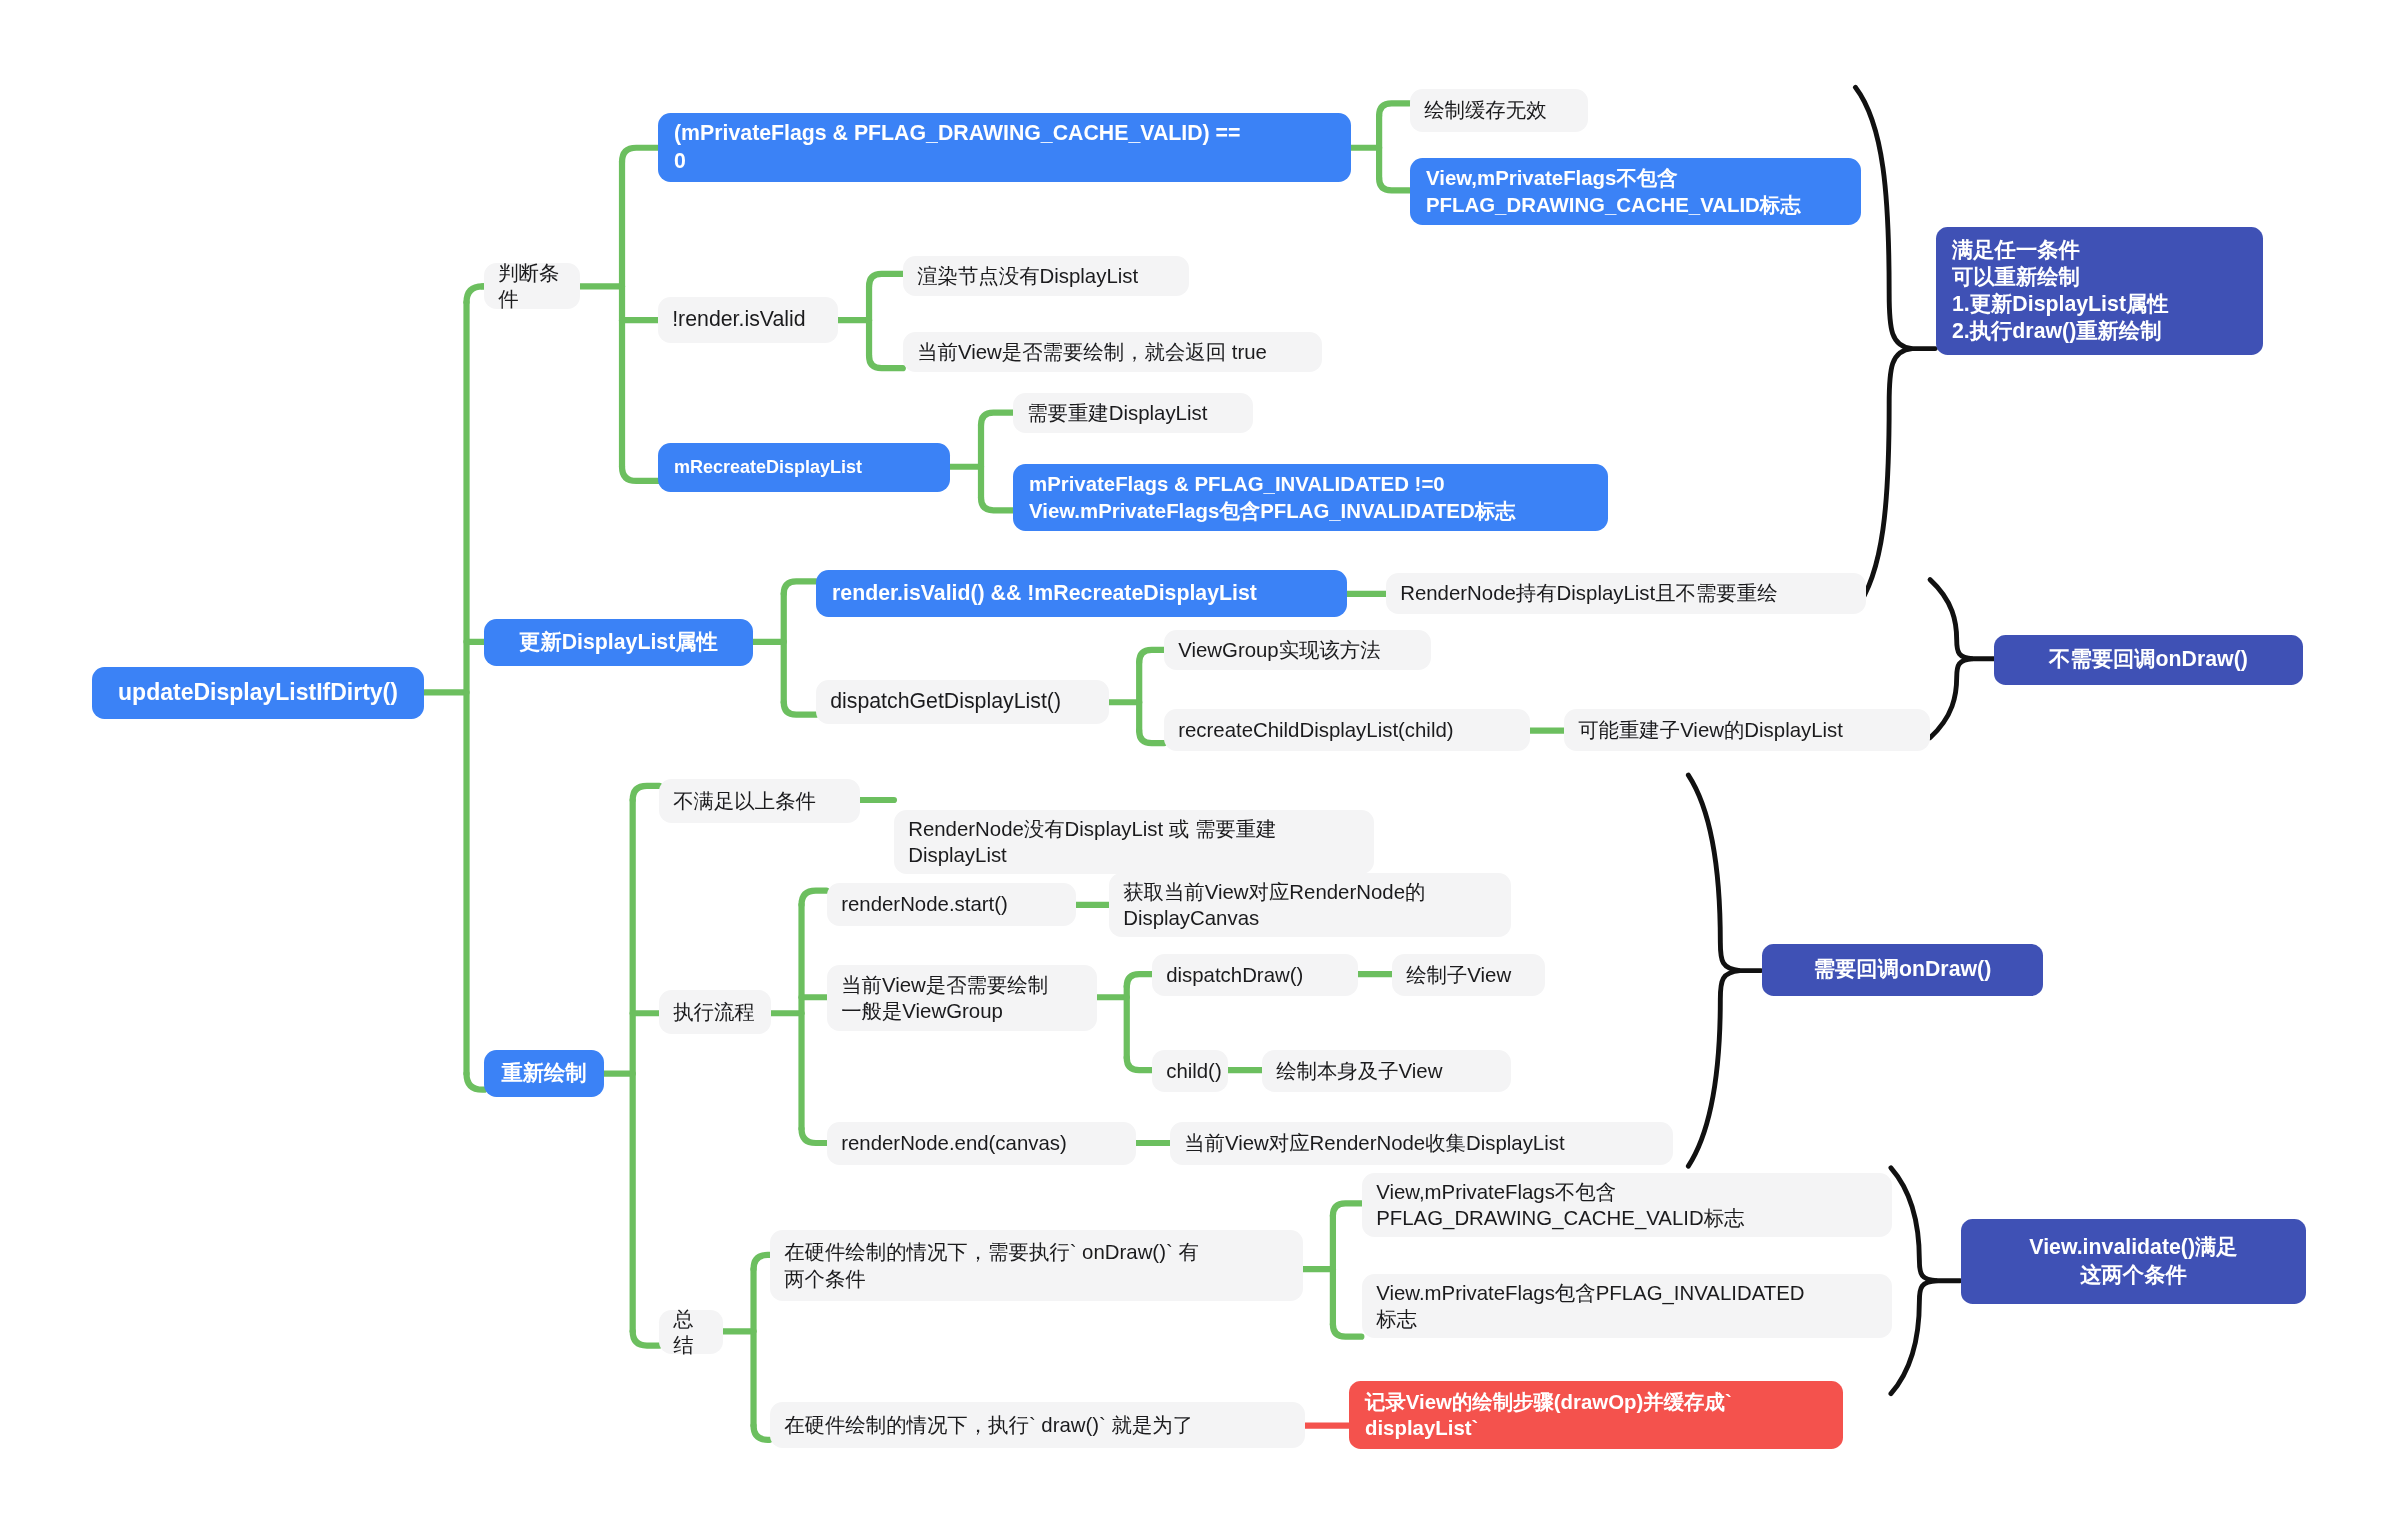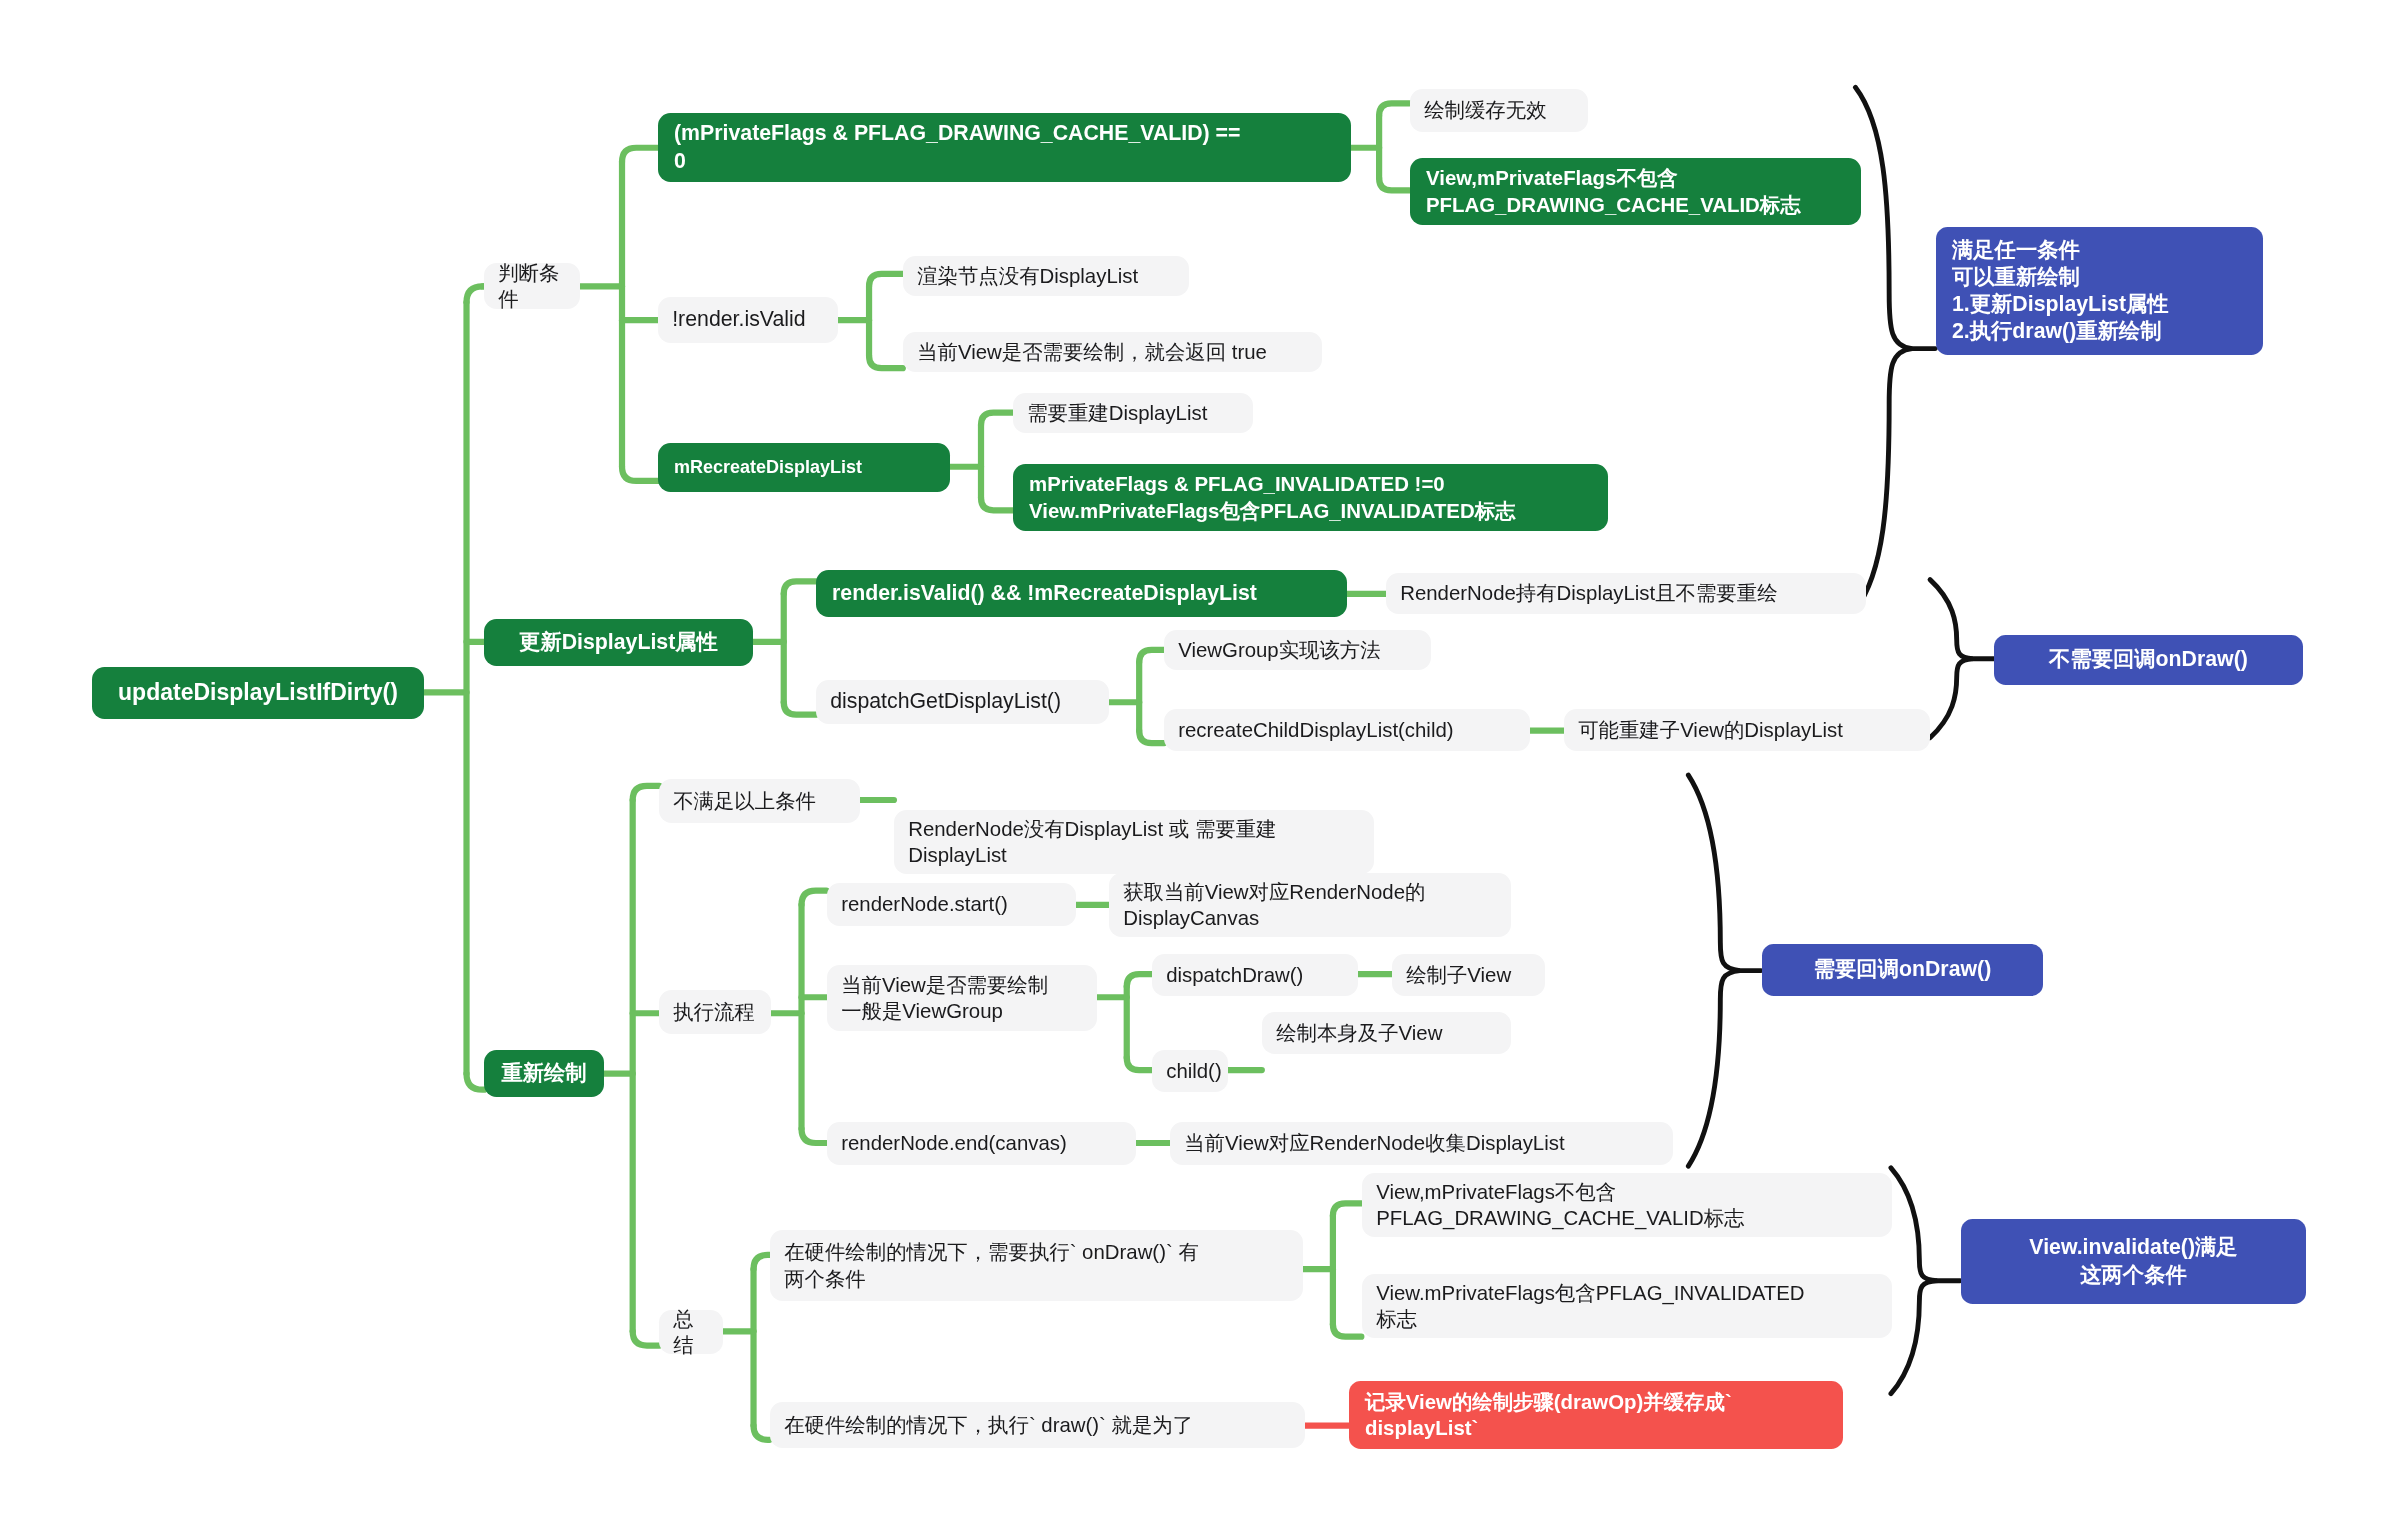--- a/index.html
+++ b/index.html
@@ -24,21 +24,21 @@
   }
   
   .n-plain{
     background:#f4f4f5;
     color:#1b1b1d;
     font-weight:400;
     padding:8px 14.2px;
   }
   
   .n-dark{
-    background:#15803d;
+    background:#3b82f6;
     color:#ffffff;
     font-weight:700;
     padding:2px 16px;
   }
   
   .n-blue{
     background:#3f51b5;
     color:#ffffff;
     font-weight:700;
     padding:11.6px 16px;
@@ -281,21 +281,21 @@
   </div>
 
   <div class="node n-plain" style="left:1392px;top:954px;width:153px;height:42px;font-size:20.4px;">
     <span>绘制子View</span>
   </div>
 
   <div class="node n-plain" style="left:1152px;top:1050px;width:76px;height:42px;font-size:20.4px;">
     <span>child()</span>
   </div>
 
-  <div class="node n-plain" style="left:1262px;top:1012px;width:249px;height:42px;font-size:20.4px;">
+  <div class="node n-plain" style="left:1262px;top:1050px;width:249px;height:42px;font-size:20.4px;">
     <span>绘制本身及子View</span>
   </div>
 
   <div class="node n-plain" style="left:827px;top:1122px;width:309px;height:43px;font-size:20.4px;">
     <span>renderNode.end(canvas)</span>
   </div>
 
   <div class="node n-plain" style="left:1170px;top:1122px;width:503px;height:43px;font-size:20.4px;">
     <span>当前View对应RenderNode收集DisplayList</span>
   </div>

